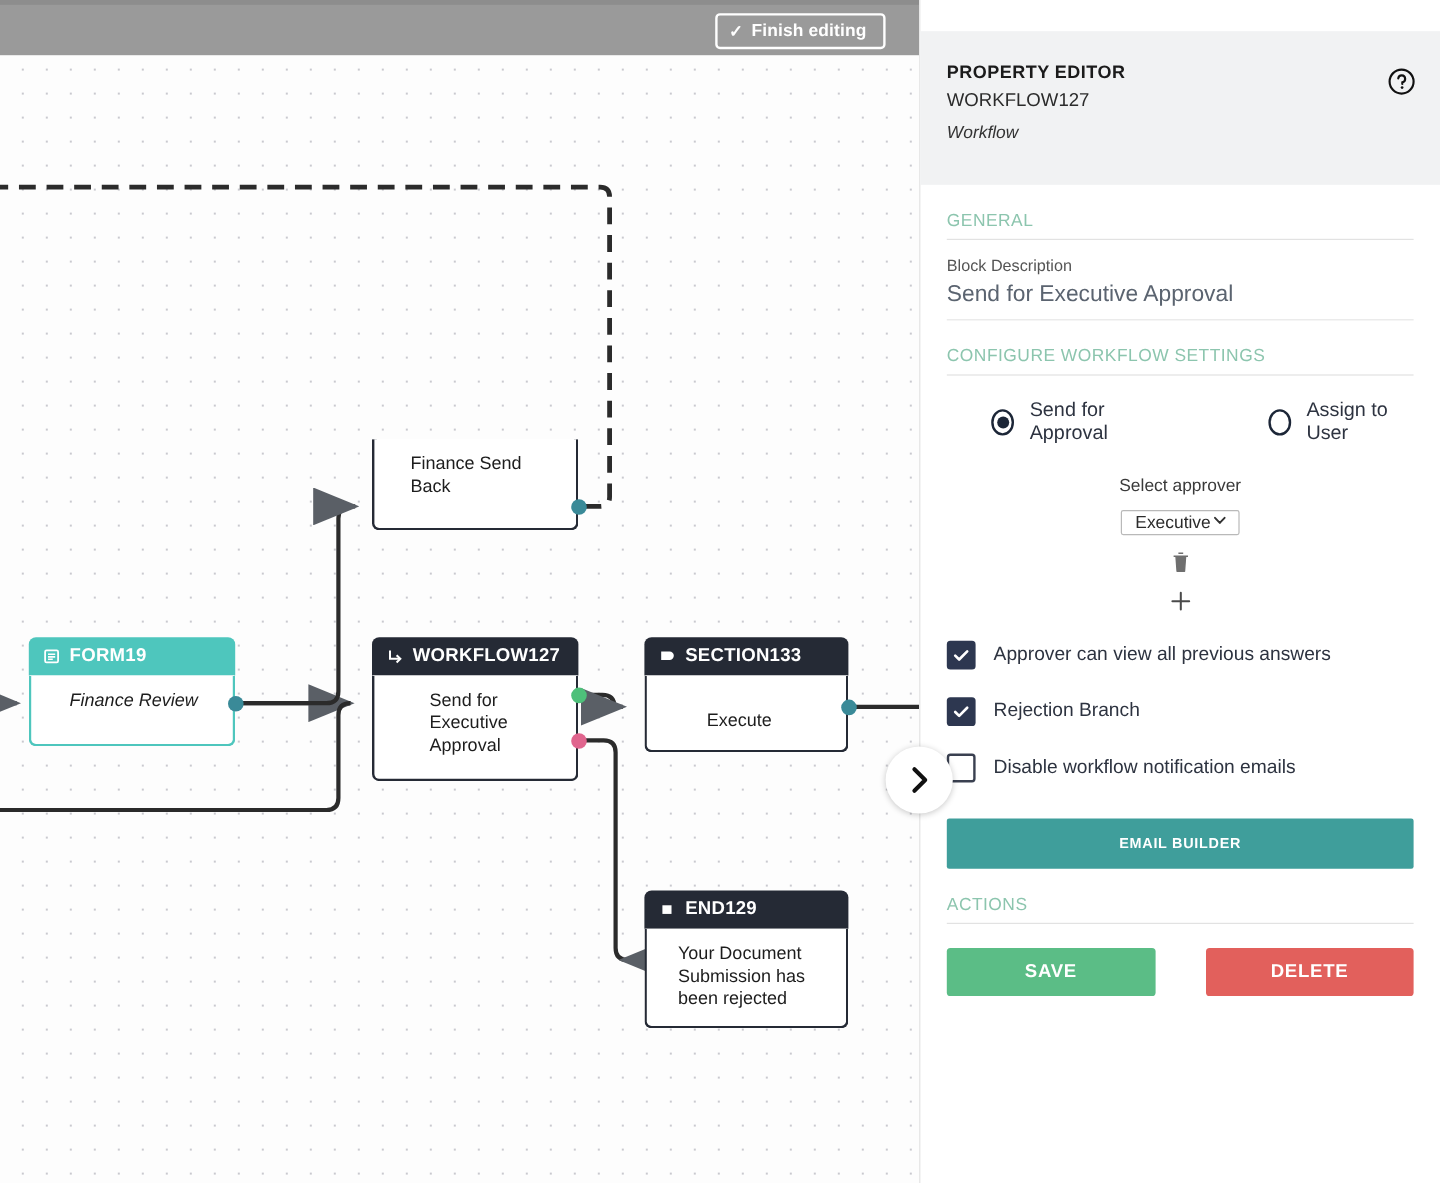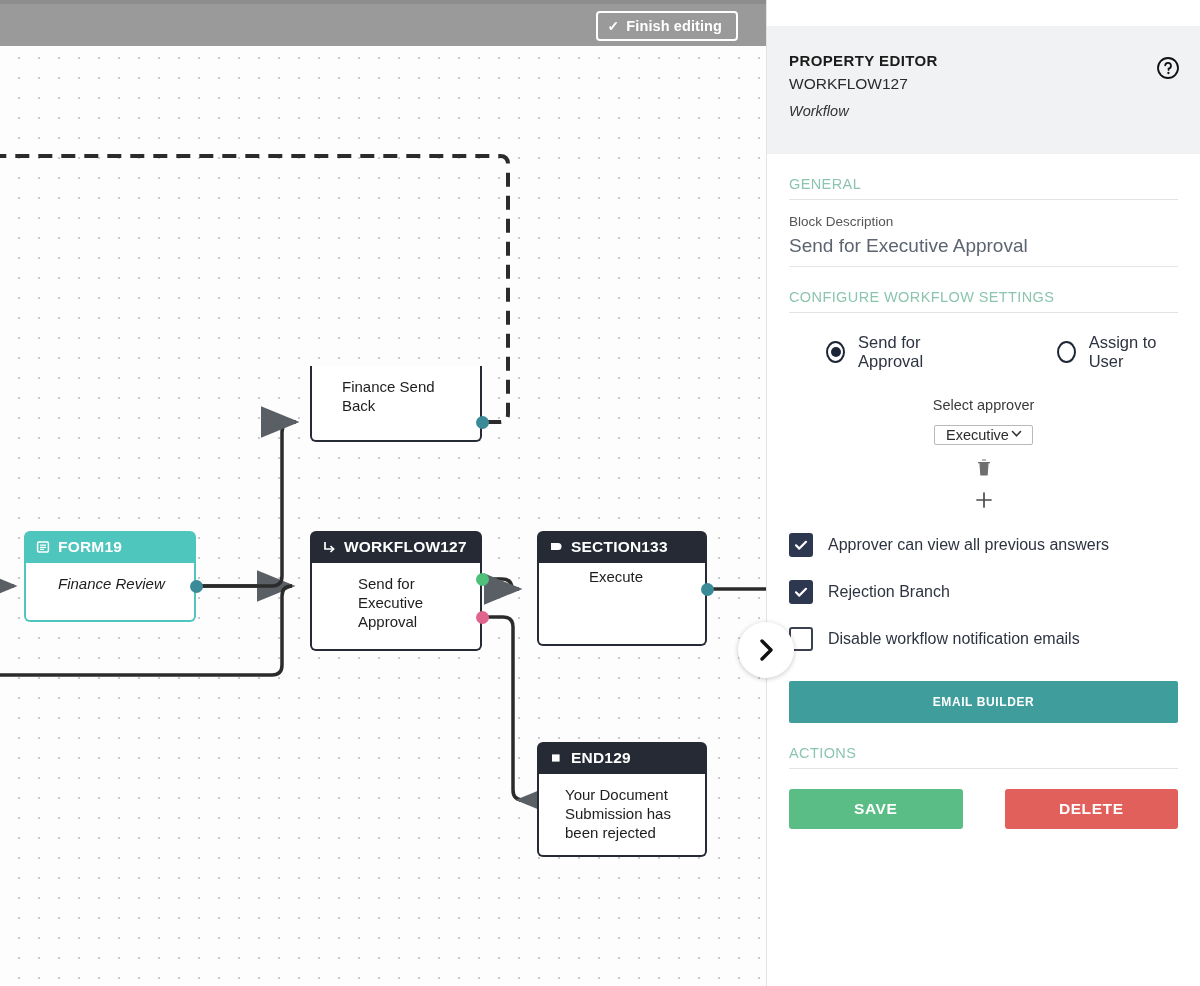--- a/index.html
+++ b/index.html
@@ -231,21 +231,21 @@
 
     <div class="node dark" style="left:537px; top:531px; width:170px;">
       <div class="hdr">
         <span class="ic">
           <svg width="14" height="14" viewBox="0 0 14 14">
               <path d="M2,3 H9 A3.2,3.2 0 0 1 9,10 H2 Z" fill="#fff"></path>
             </svg>
         </span>
         <span>SECTION133</span>
       </div>
-      <div class="body" style="height:83px; padding-left:0; text-align:center; padding-top:4px;">
+      <div class="body" style="height:64px; padding-left:0; text-align:center; padding-top:28px;">
         <span>Execute</span>
       </div>
       <div class="port teal" style="left:164px; top:52px;"></div>
     </div>
 
     <div class="node dark" style="left:537px; top:742px; width:170px;">
       <div class="hdr">
         <span class="ic">
           <svg width="14" height="14" viewBox="0 0 14 14">
               <rect x="3" y="3.4" width="7.6" height="7.2" fill="#fff"></rect>

